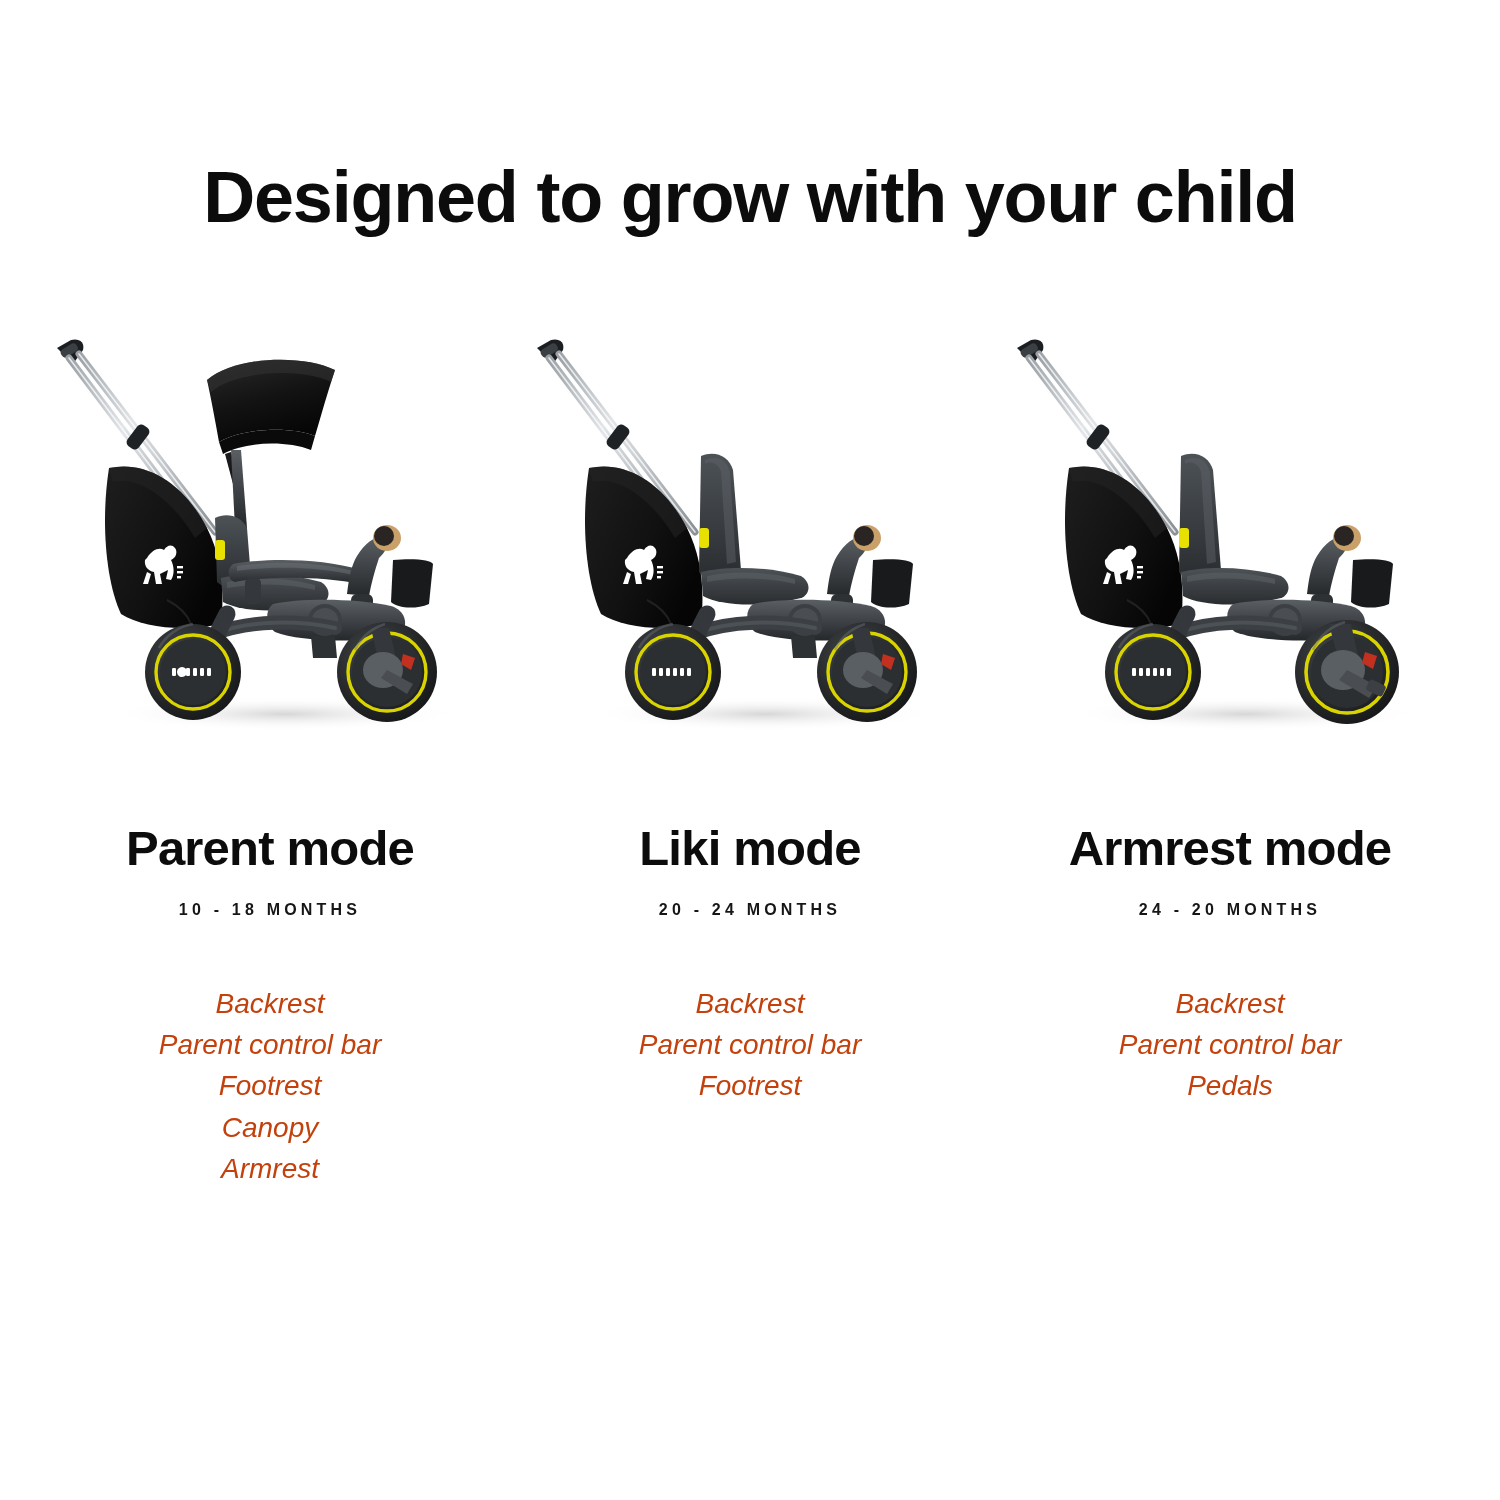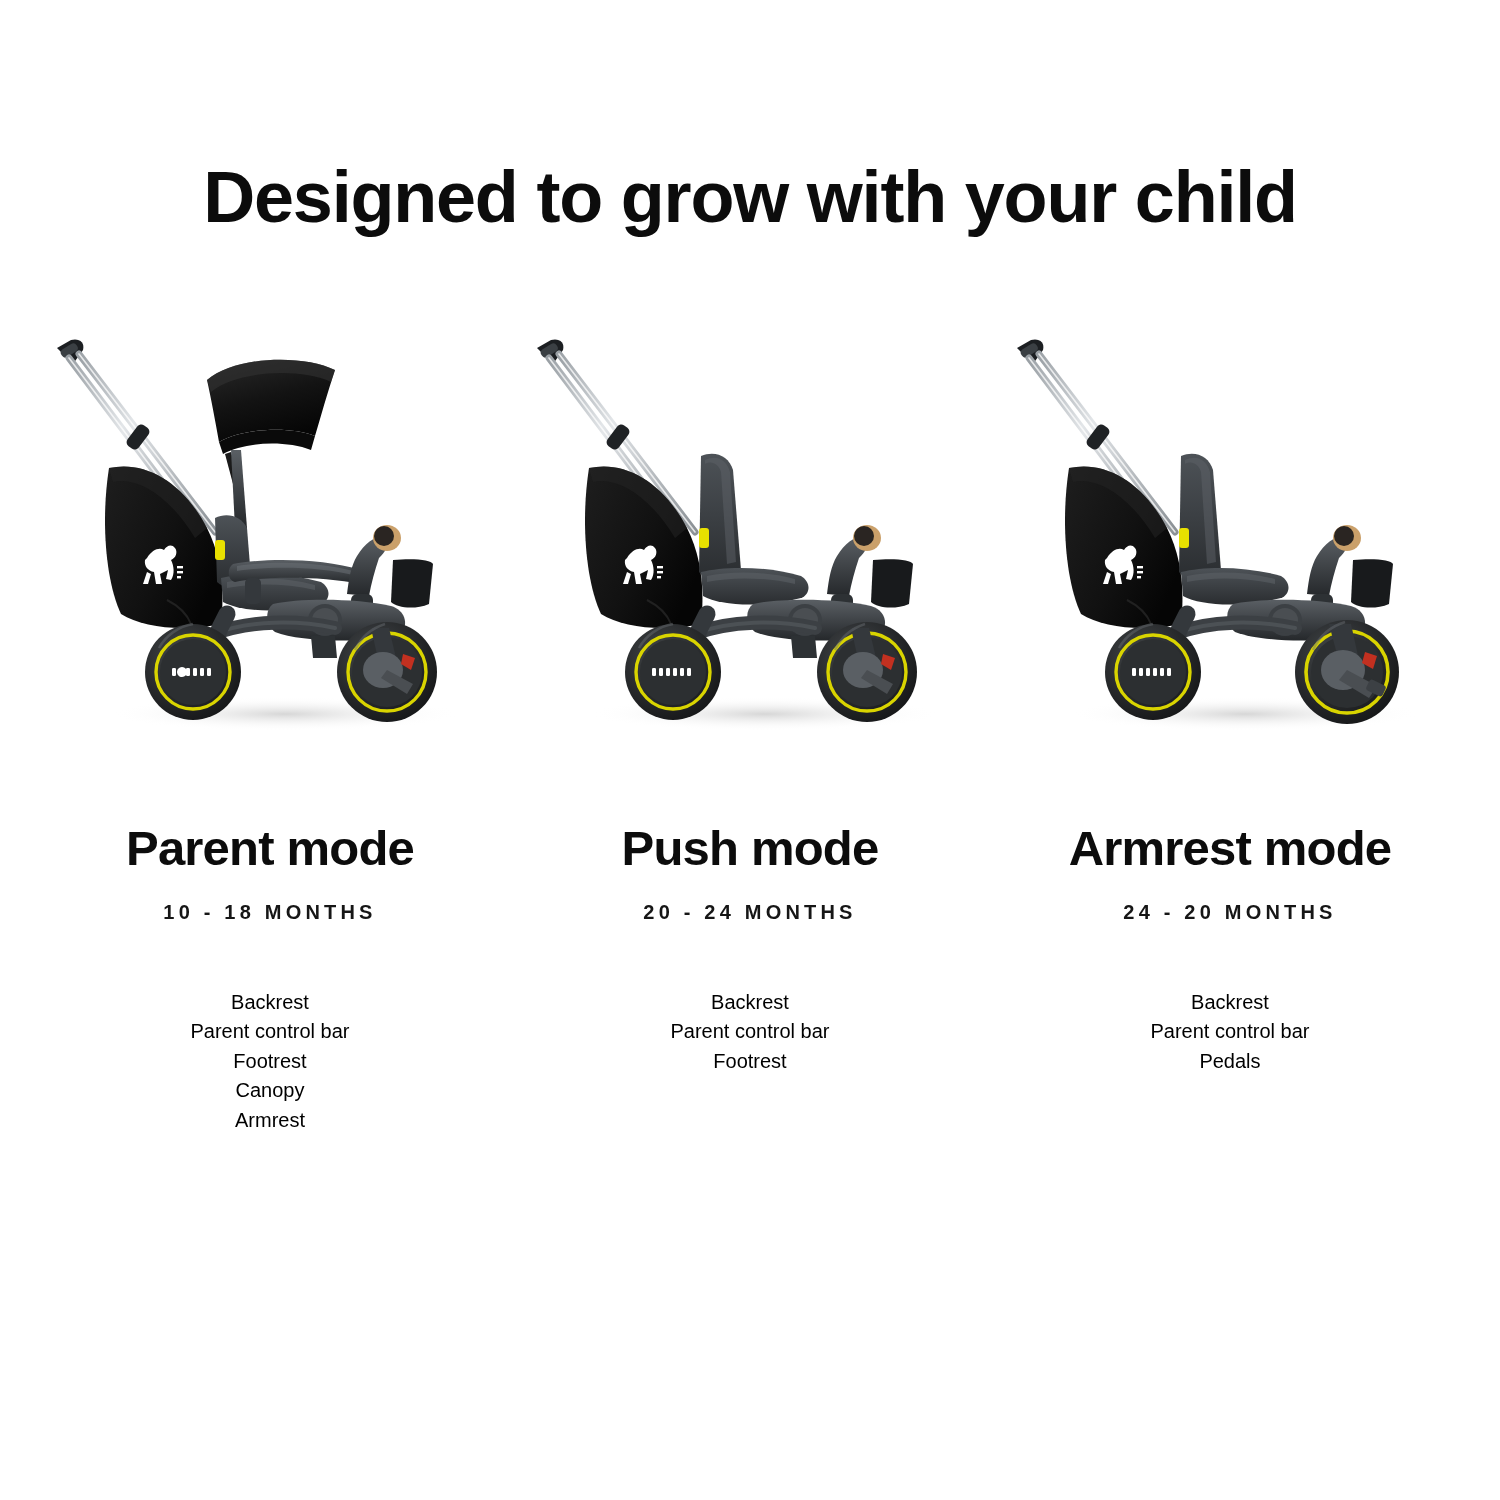--- a/index.html
+++ b/index.html
@@ -61,36 +61,37 @@
     margin-top:62px;
     font-size:49px;
     font-weight:700;
     letter-spacing:-0.8px;
     color:#0c0c0c;
     text-align:left;
     line-height:1;
   }
   .mode-age {
     margin-top:28px;
-    font-size:20px;
+    font-size:16px;
     font-weight:700;
     letter-spacing:4.2px;
     color:#161616;
     text-align:center;
   }
   .features {
     margin-top:64px;
     list-style:none;
     text-align:center;
   }
   .features li {
-    font-size:20px;
+    font-size:28px;
     font-weight:400;
     line-height:1.48;
-    color:#000000;
+    color:#c2410c;
+    font-style:italic;
   }
 </style>
 </head>
 <body>
 
 <div class="page">
 
   <h1 class="headline">Designed to grow with your child</h1>
 
   <div class="columns">
@@ -371,21 +372,21 @@
             <circle cx="352" cy="340" r="35" fill="#2c2f31"></circle>
             <path d="M336 296 L 354 296 L 362 330 L 344 332 Z" fill="#34383c"></path>
             <ellipse cx="348" cy="338" rx="20" ry="18" fill="#5a5f64"></ellipse>
             <path d="M352 338 L 378 352 L 372 362 L 346 346 Z" fill="#4a4e52"></path>
             <path d="M368 322 L 380 326 L 376 338 L 366 332 Z" fill="#c23020"></path>
             <path d="M320 318 a50 50 0 0 1 30 -26" stroke="#6a6f73" stroke-width="2.5" fill="none" opacity="0.45"></path>
           </g>
         </svg>
       </div>
 
-      <div class="mode-title">Push mode</div>
+      <div class="mode-title">Liki mode</div>
       <div class="mode-age">20 - 24 MONTHS</div>
       <ul class="features">
         <li>Backrest</li>
         <li>Parent control bar</li>
         <li>Footrest</li>
       </ul>
     </div>
 
     <div class="col">
       <div class="art">

